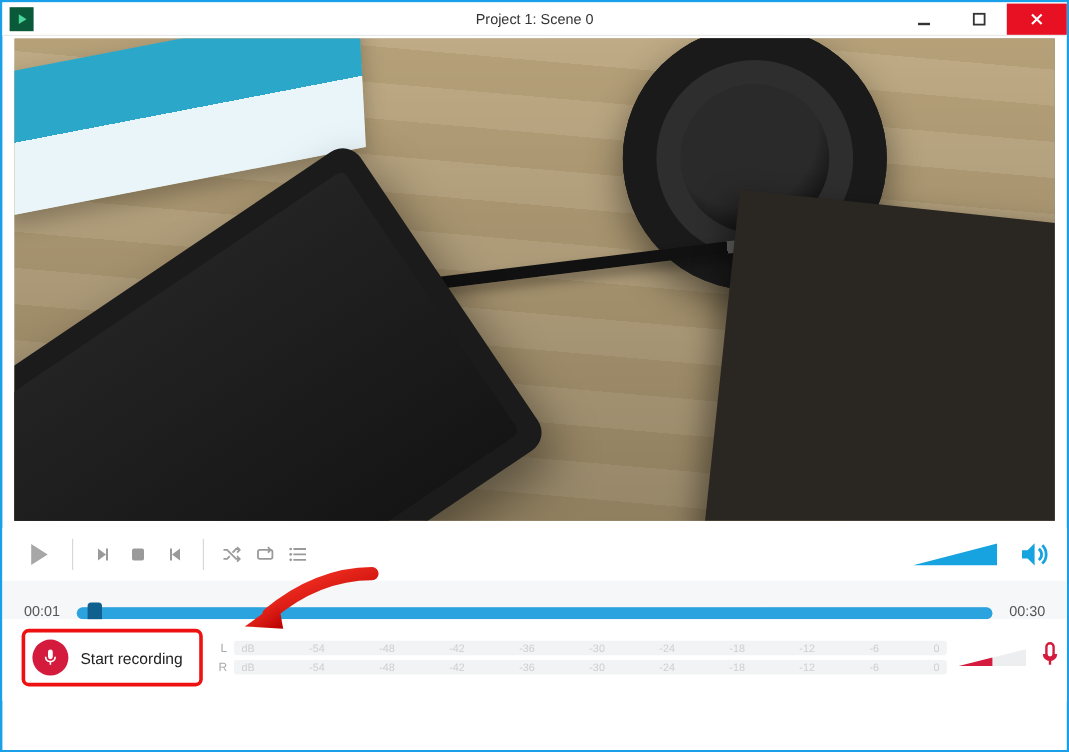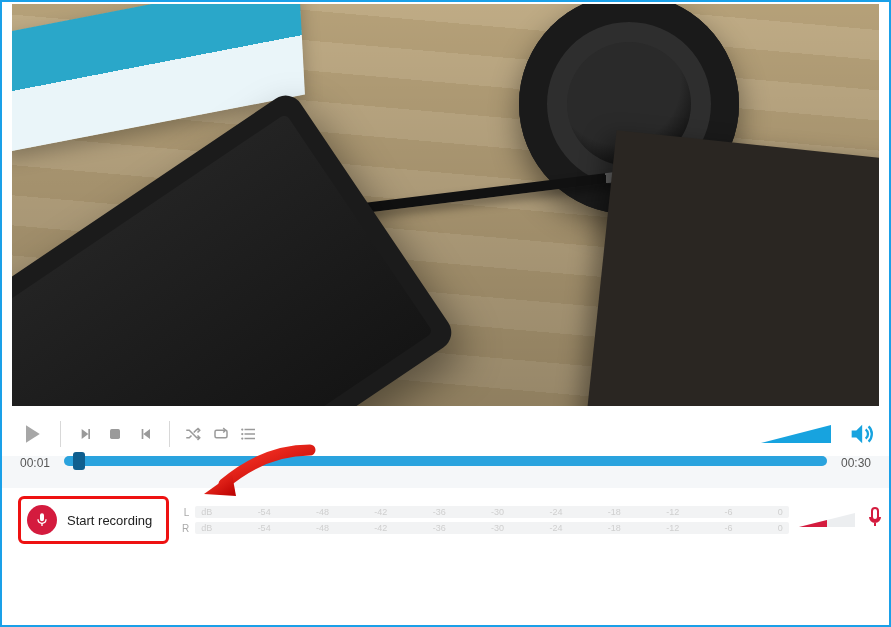--- a/index.html
+++ b/index.html
@@ -84,21 +84,21 @@
     .tb-icon.play { color: #a7a7a7; }
     .divider { width:1px; height:26px; background:#d8d8d8; margin: 0 4px;}
     .vol-wedge {
       width: 70px; height: 22px; position: relative; margin-left:auto;
     }
     .vol-wedge svg { position:absolute; inset:0; }
     .speaker { color:#17a3df; margin-left:6px; }
 
     .timeline-row {
       height: 32px; padding: 0 18px;
-      display:flex; align-items:flex-start; gap:14px;
+      display:flex; align-items:flex-end; gap:14px;
       background:#f5f7f9;
       font-size: 12px; color:#555;
     }
     .timeline-track {
       flex:1; height:10px; background:#d7dde2; border-radius:5px; position:relative;
     }
     .timeline-fill {
       position:absolute; left:0; top:0; bottom:0; width:100%;
       background:#2aa3de; border-radius:5px;
     }
@@ -140,20 +140,45 @@
 
     .arrow {
       position:absolute; left:198px; bottom:56px; z-index:5;
       pointer-events:none;
     }
   </style>
 </head>
 <body>
 
 <div class="window">
+  <div class="titlebar">
+    <div class="app-icon">
+      <svg viewBox="0 0 24 24">
+          <path fill="#4ad69a" d="M8 5v14l11-7z"></path>
+        </svg>
+    </div>
+    <div class="title-text">Project 1: Scene 0</div>
+    <div class="win-controls">
+      <div class="win-btn">
+        <svg width="12" height="12" viewBox="0 0 12 12">
+            <rect x="1" y="9" width="10" height="2" fill="#333"></rect>
+          </svg>
+      </div>
+      <div class="win-btn">
+        <svg width="12" height="12" viewBox="0 0 12 12">
+            <rect x="1.5" y="1.5" width="9" height="9" fill="none" stroke="#333" stroke-width="1.5"></rect>
+          </svg>
+      </div>
+      <div class="win-btn close">
+        <svg width="12" height="12" viewBox="0 0 12 12">
+            <path d="M2 2l8 8M10 2l-8 8" stroke="#fff" stroke-width="1.8"></path>
+          </svg>
+      </div>
+    </div>
+  </div>
 
   <div class="preview">
     <div class="desk"></div>
     <div class="books"></div>
     <div class="lens"></div>
     <div class="pen"></div>
     <div class="folder"></div>
     <div class="tablet"></div>
   </div>
 

